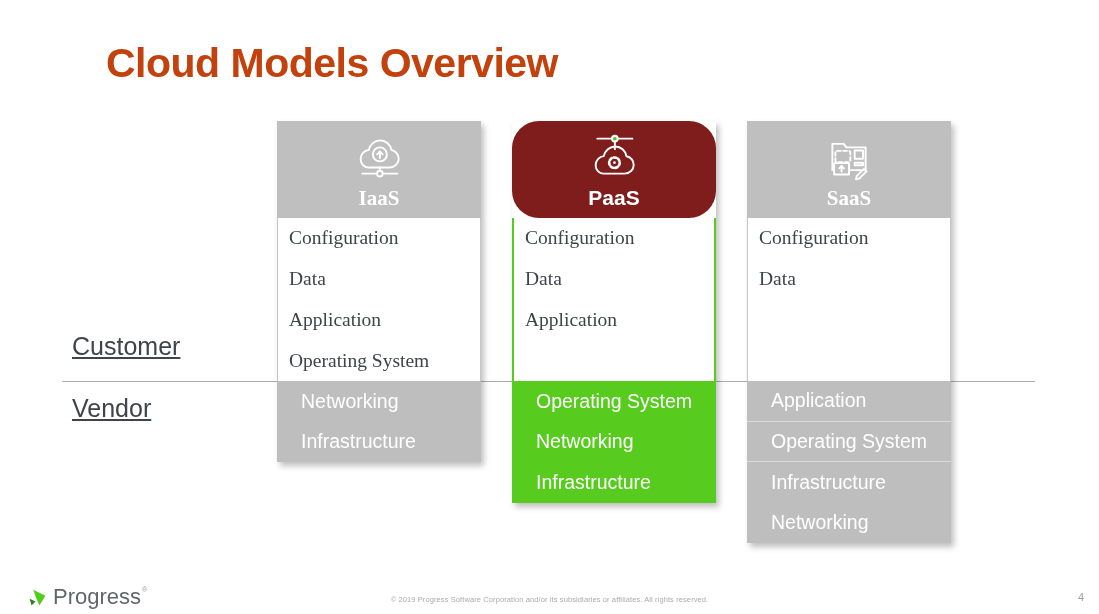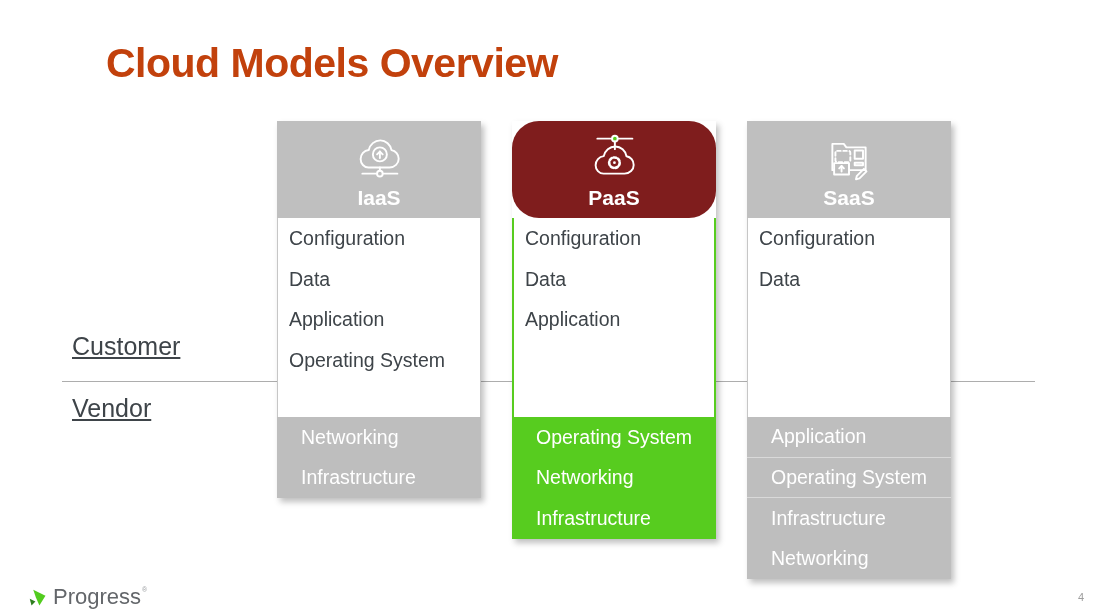--- a/index.html
+++ b/index.html
@@ -22,28 +22,28 @@
   .vendor-label { top:394px; }
 
   .column {
     position:absolute; top:121px; width:204px;
     box-shadow:3px 4px 6px rgba(0,0,0,0.25);
   }
   .col-header {
     height:97px; display:flex; flex-direction:column;
     align-items:center; justify-content:flex-start; padding-top:8px;
   }
-  .col-header.gray  { background:#BFBFBF; }
+  .col-header.gray  { background:#BFBFBF;font-family:Liberation Serif, serif; }
   .col-header.green { background:#7f1d1d;border-radius:27px; }
   .col-header svg { width:56px; height:56px; display:block; }
   .col-header.gray  .node-fill { fill:#BFBFBF; }
   .col-header.green .node-fill { fill:#57CC1F; }
   .col-label { color:#ffffff; font-weight:bold; font-size:21px; margin-top:1px; }
 
-  .customer-section { background:#ffffff; height:199px; overflow:hidden; }
+  .customer-section { background:#ffffff; height:163px; overflow:hidden;font-family:Liberation Serif, serif; }
   .customer-section.gray-border  { border-left:1px solid #C6C6C6; border-right:1px solid #C6C6C6; }
   .customer-section.green-border { border-left:2px solid #57CC1F; border-right:2px solid #57CC1F; }
 
   .row {
     height:40.75px; display:flex; align-items:center;
     padding-left:11px; font-size:19.5px; white-space:nowrap;
   }
   .customer-section .row { color:#3E4449; }
 
   .vendor-section .row { height:40.5px; color:#ffffff;padding-left:24px; }
@@ -163,16 +163,17 @@
     <span>
       <svg viewBox="0 0 24 24">
         <path d="M6 3 L20 10 L13 21 L9 12 Z" fill="#52CC1E"></path>
         <path d="M2 13.5 L8.5 16.5 L4 21 Z" fill="#2E7D1E"></path>
       </svg>
     </span>
     <span class="brand-text">Progress</span>
     <span class="brand-tm">®</span>
   </div>
 
+  <div class="copyright">© 2019 Progress Software Corporation and/or its subsidiaries or affiliates. All rights reserved.</div>
 
   <div class="page-number">4</div>
 
 </div>
 
 </body></html>

